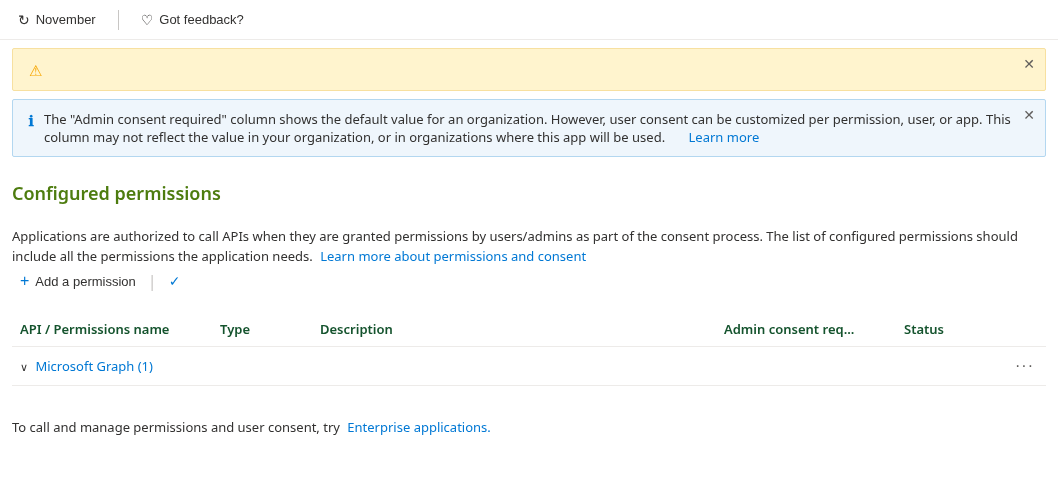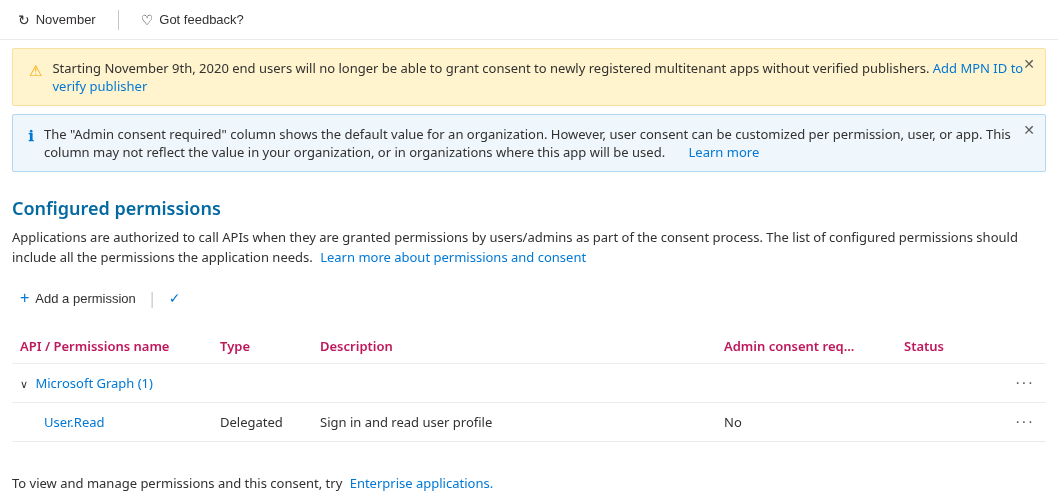--- a/index.html
+++ b/index.html
@@ -79,27 +79,26 @@
       cursor: pointer;
     }
 
     
     .main {
       padding: 16px 12px 16px 12px;
     }
     .section-title {
       font-size: 18px;
       font-weight: 600;
-      margin-bottom: 8px;
-      color: #0369a1;
+      margin-bottom: 22px;
+      color: #4d7c0f;
     }
     .section-desc {
       font-size: 13px;
       color: #323130;
-      margin-bottom: 16px;
       line-height: 1.5;
     }
 
     
     .actions-row {
       display: flex;
       align-items: center;
       gap: 4px;
       margin-bottom: 16px;
     }
@@ -120,21 +119,21 @@
     
     .perm-table {
       width: 100%;
       border-collapse: collapse;
     }
     .perm-table th {
       text-align: left;
       font-weight: 600;
       font-size: 13px;
       padding: 8px 8px;
-      color: #be185d;
+      color: #14532d;
       border-bottom: 1px solid #edebe9;
     }
     .perm-table td {
       padding: 8px 8px;
       font-size: 13px;
       border-bottom: 1px solid #edebe9;
       color: #323130;
       vertical-align: middle;
     }
     .col-api { width: 200px; }
@@ -192,24 +191,20 @@
   </button>
   <div class="toolbar-divider"></div>
   <button class="toolbar-btn">
     <span style="font-size:14px;">♡</span>
     <span>Got feedback?</span>
   </button>
 </div>
 
 <div class="banner banner-warning">
   <span class="banner-icon" style="color:#f7a600;">⚠</span>
-  <div>
-    <span>Starting November 9th, 2020 end users will no longer be able to grant consent to newly registered multitenant apps without verified publishers.</span>
-    <a class="banner-link" href="#">Add MPN ID to verify publisher</a>
-  </div>
   <button class="banner-close">✕</button>
 </div>
 
 <div class="banner banner-info">
   <span class="banner-icon" style="color:#0078d4; font-style:normal; font-weight:700; font-size:14px; font-family:serif;">ℹ</span>
   <div>
     <span>The "Admin consent required" column shows the default value for an organization. However, user consent can be customized per permission, user, or app. This column may not reflect the value in your organization, or in organizations where this app will be used.</span>
     <a class="banner-link" href="#" style="margin-left:20px;">Learn more</a>
   </div>
   <button class="banner-close">✕</button>
@@ -253,32 +248,20 @@
         </td>
         <td></td>
         <td></td>
         <td></td>
         <td></td>
         <td class="col-actions">
           <button class="ellipsis-btn">···</button>
         </td>
       </tr>
 
-      <tr class="table-row">
-        <td>
-          <a class="user-read-link" href="#">User.Read</a>
-        </td>
-        <td>Delegated</td>
-        <td>Sign in and read user profile</td>
-        <td>No</td>
-        <td></td>
-        <td class="col-actions">
-          <button class="ellipsis-btn">···</button>
-        </td>
-      </tr>
     </tbody>
   </table>
 </div>
 
 <div class="footer">
-  <span>To view and manage permissions and this consent, try</span>
+  <span>To call and manage permissions and user consent, try</span>
   <a class="banner-link" href="#" style="margin-left:4px;">Enterprise applications.</a>
 </div>
 
 </body></html>

